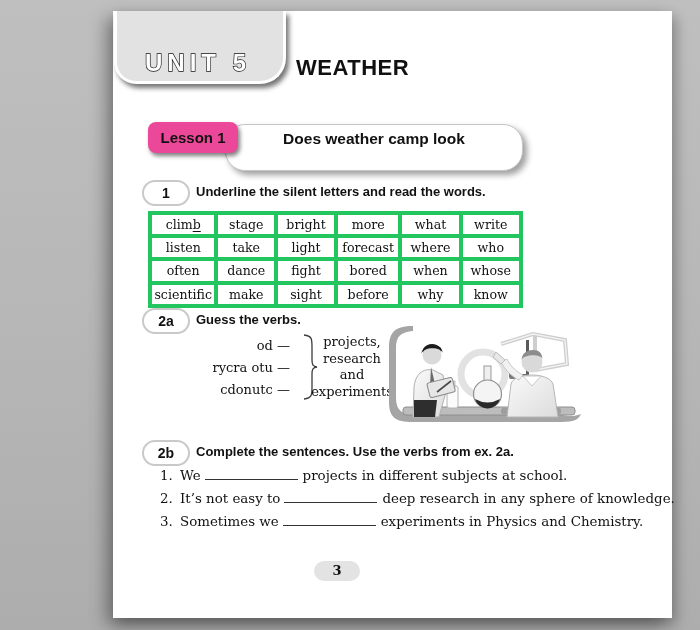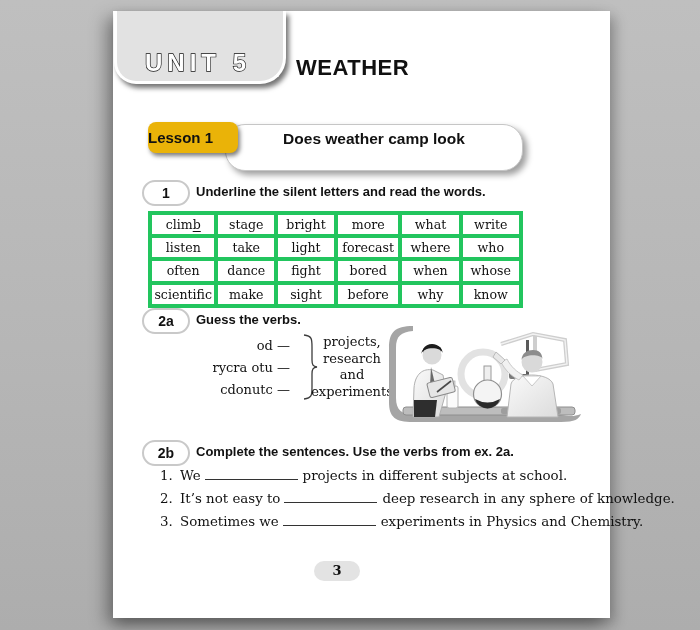--- a/index.html
+++ b/index.html
@@ -6,21 +6,21 @@
   body{
     width:700px;height:630px;
     font-family:"Liberation Sans",sans-serif;
     background:#b4b4b4;
   }
   .stage{
     position:relative;width:700px;height:630px;overflow:hidden;
     background:linear-gradient(180deg,#bfbfbf 0%,#b6b6b6 55%,#adadad 100%);
   }
   .page{
-    position:absolute;left:113px;top:11px;width:497px;height:607px;
+    position:absolute;left:113px;top:11px;width:559px;height:607px;
     background:#ffffff;
     box-shadow:-7px 7px 16px rgba(0,0,0,.35), 5px 6px 12px rgba(0,0,0,.22);
   }
   
   .unit-tab{
     position:absolute;left:1px;top:0;width:172px;height:73px;
     background:#e2e2e2;
     border:3px solid #ffffff;border-top:none;
     border-radius:0 0 26px 22px;
     box-shadow:3px 4px 5px rgba(0,0,0,.55);
@@ -34,23 +34,23 @@
   
   .lesson-banner{
     position:absolute;left:112px;top:113px;width:298px;height:47px;
     background:#fff;border:1px solid #c6c6c6;border-radius:20px;
     box-shadow:4px 4px 6px rgba(0,0,0,.38);
     text-align:center;font-weight:800;font-size:15.5px;line-height:21px;
     padding-top:3px;box-sizing:border-box;color:#111;
   }
   .lesson-tab{
     position:absolute;left:35px;top:111px;width:90px;height:31px;
-    background:#eab308;border-radius:8px;
+    background:#ec4899;border-radius:8px;
     box-shadow:2px 3px 4px rgba(0,0,0,.5);
-    line-height:31px;font-weight:800;font-size:15px;color:#111;
+    text-align:center;line-height:31px;font-weight:800;font-size:15px;color:#111;
     z-index:3;
   }
   
   .expill{
     position:absolute;width:44px;height:22px;background:#fff;
     border:2px solid #c9c9c9;border-radius:13px;
     text-align:center;line-height:22px;font-weight:800;font-size:14px;color:#111;
     box-sizing:content-box;
   }
   .instr{position:absolute;font-weight:800;font-size:13px;color:#111;}

